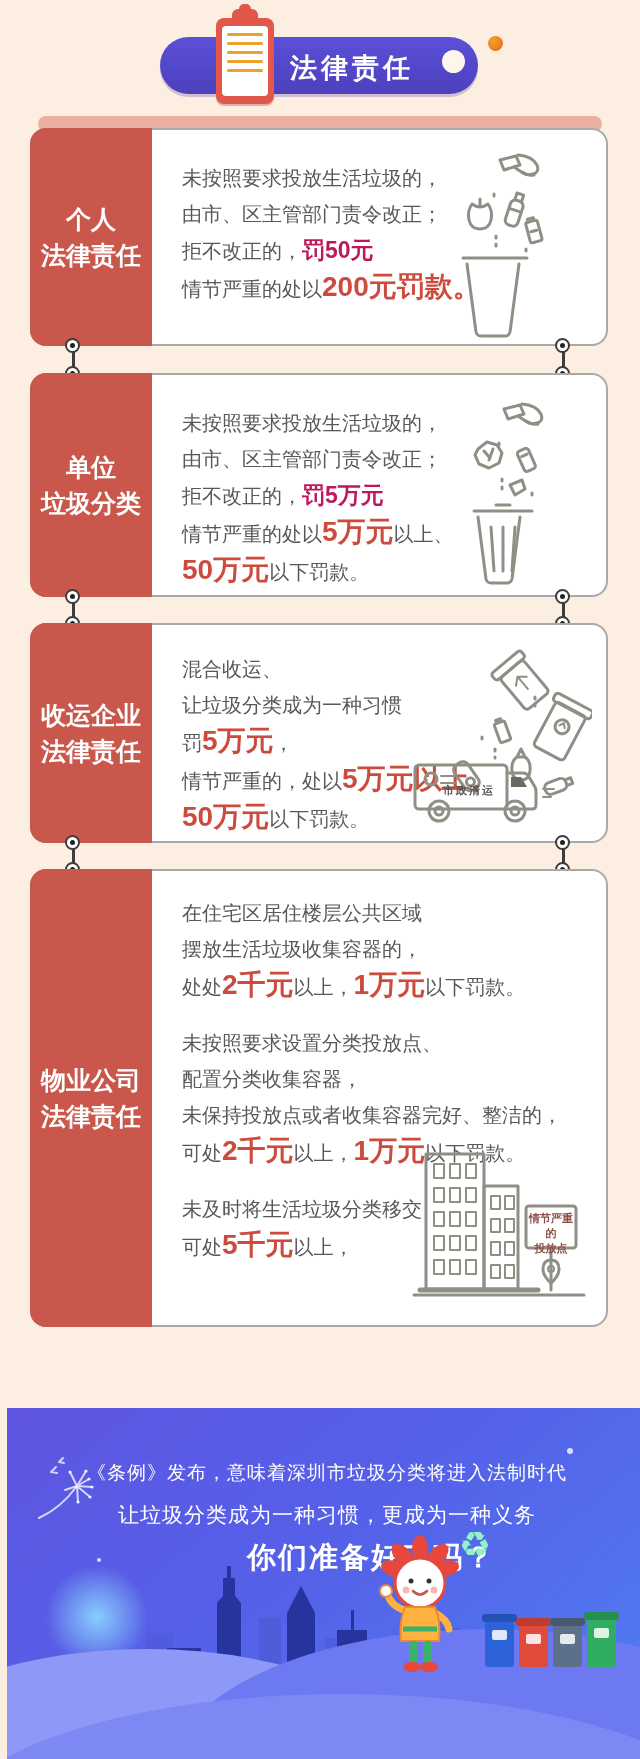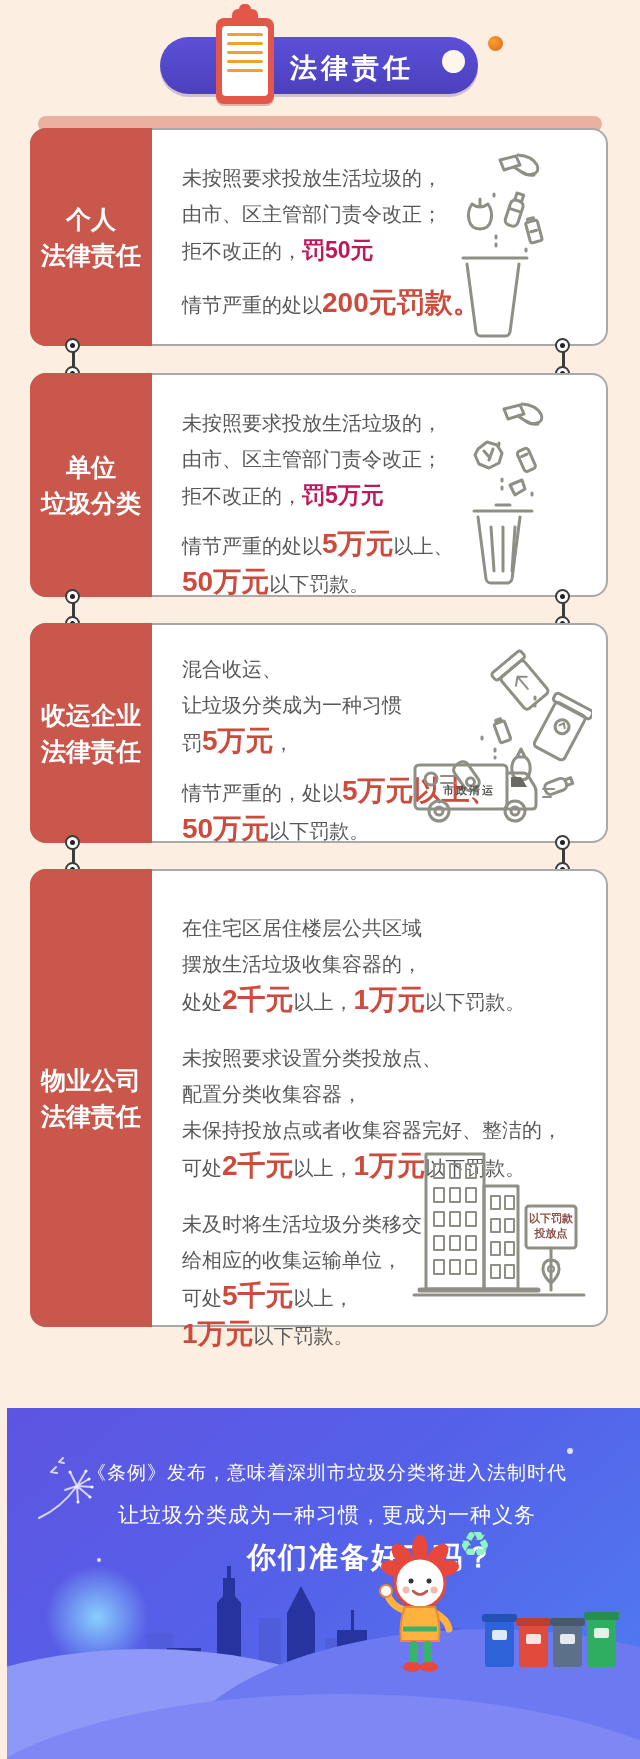--- a/index.html
+++ b/index.html
@@ -59,23 +59,23 @@
     position:absolute;left:-2px;top:-2px;bottom:-2px;width:122px;
     background:#c9574b;border-radius:16px 0 0 16px;
     color:#fff;font-weight:bold;font-size:25px;line-height:36px;
     display:flex;align-items:center;justify-content:center;text-align:center;
     white-space:pre-line;
   }
   .card-body{margin-left:150px;position:relative;}
   .card1 .card-body{padding-top:30px;}
   .card2 .card-body{padding-top:30px;}
   .card3 .card-body{padding-top:26px;}
-  .card4 .card-body{padding-top:39px;}
-  .para + .para{margin-top:16px;}
-  .card2 .para + .para,.card3 .para + .para{margin-top:12px;}
+  .card4 .card-body{padding-top:24px;}
+  .para + .para{}
+  .card2 .para + .para,.card3 .para + .para{}
   .card4 .para + .para{margin-top:20px;}
   .tline{font-size:20px;line-height:36px;color:#58585a;white-space:nowrap;}
   .tline .hl{color:#be185d;font-weight:bold;font-size:23px;}
   .tline .hl-big{color:#cc4b3d;font-weight:bold;font-size:28px;}
   .card-icon{position:absolute;}
   .icon1{right:55px;top:20px;}
   .icon2{right:52px;top:22px;}
   .icon3{right:14px;top:12px;width:185px;height:205px;}
   .icon4{right:18px;bottom:22px;width:180px;height:155px;}
   .line-art{stroke:#8f8f86;stroke-width:3;fill:none;stroke-linecap:round;stroke-linejoin:round;}
@@ -330,23 +330,21 @@
         <div class="tline"><span>处处</span><span class="hl-big">2千元</span><span>以上，</span><span class="hl-big">1万元</span><span>以下罚款。</span></div>
       </div>
     <div class="para">
         <div class="tline"><span>未按照要求设置分类投放点、</span></div>
         <div class="tline"><span>配置分类收集容器，</span></div>
         <div class="tline"><span>未保持投放点或者收集容器完好、整洁的，</span></div>
         <div class="tline"><span>可处</span><span class="hl-big">2千元</span><span>以上，</span><span class="hl-big">1万元</span><span>以下罚款。</span></div>
       </div>
     <div class="para">
         <div class="tline"><span>未及时将生活垃圾分类移交</span></div>
-        <div class="tline"><span>给相应的收集运输单位，</span></div>
         <div class="tline"><span>可处</span><span class="hl-big">5千元</span><span>以上，</span></div>
-        <div class="tline"><span class="hl-big">1万元</span><span>以下罚款。</span></div>
       </div>
   </div>
   <div class="card-icon icon4">
     <svg width="180" height="155" viewBox="0 0 180 155">
       <g class="line-art" stroke-width="2.6">
         <rect x="18" y="6" width="58" height="135"></rect>
         <g stroke-width="2">
           <rect x="26" y="16" width="10" height="14"></rect>
             <rect x="42" y="16" width="10" height="14"></rect>
             <rect x="58" y="16" width="10" height="14"></rect>
@@ -375,21 +373,21 @@
             <rect x="97" y="117" width="9" height="13"></rect>
         </g>
         <rect x="118" y="58" width="50" height="42" rx="3"></rect>
         <path d="M143 100 v42"></path>
         <path d="M143 112 q-8 0 -8 9 q0 7 8 14 q8 -7 8 -14 q0 -9 -8 -9 z"></path>
         <circle cx="143" cy="121" r="3" stroke-width="2"></circle>
         <path d="M6 147 h170"></path>
         <path d="M12 142 h118" stroke-width="5"></path>
       </g>
     </svg>
-    <div class="sign-label">以下罚款
+    <div class="sign-label">情节严重的
 投放点</div>
   </div>
 </section>
 
 <footer class="footer">
   <div class="glow"></div>
 
   <svg class="skyline" width="640" height="175" viewBox="0 0 640 175">
     <g fill="#4d5ad4" opacity="0.65">
       <rect x="140" y="75" width="26" height="100"></rect>

